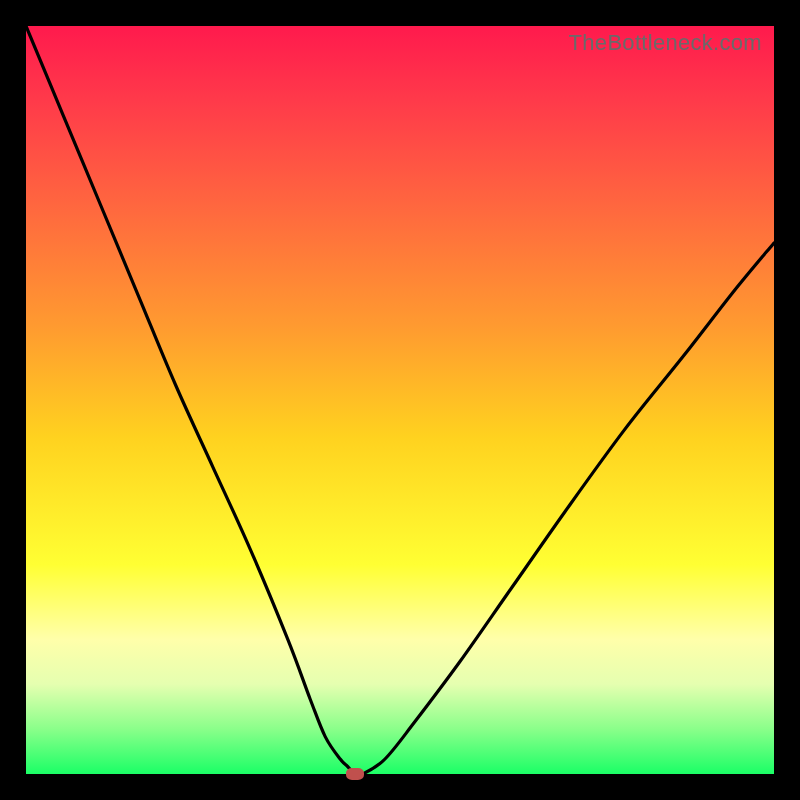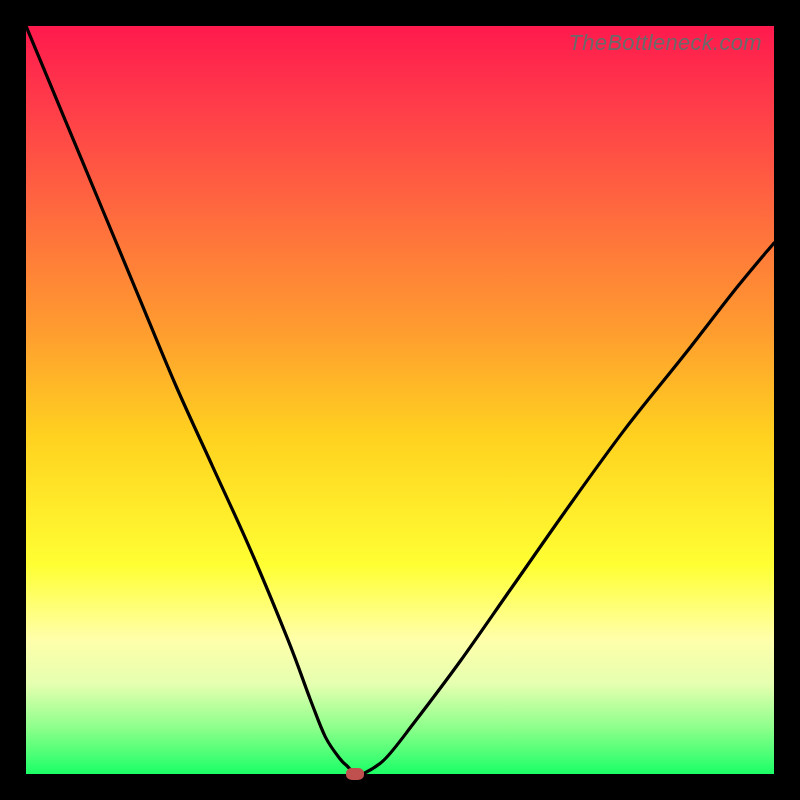--- a/index.html
+++ b/index.html
@@ -11,21 +11,20 @@
     font-family: Arial, Helvetica, sans-serif;
     overflow: hidden;
   }
   .frame {
     position: absolute;
     left: 0;
     top: 0;
     width: 800px;
     height: 800px;
     background: #000;
-    font-style: italic;
   }
   .plot {
     position: absolute;
     left: 26px;
     top: 26px;
     width: 748px;
     height: 748px;
     background: linear-gradient(
       to bottom,
       #ff1a4d 0%,

